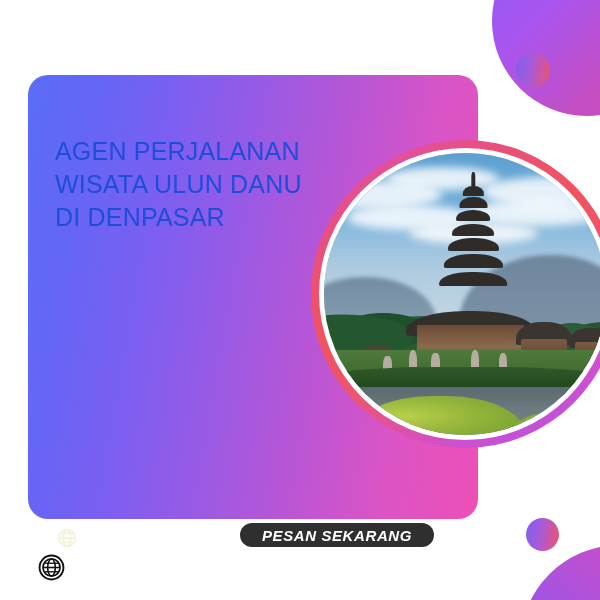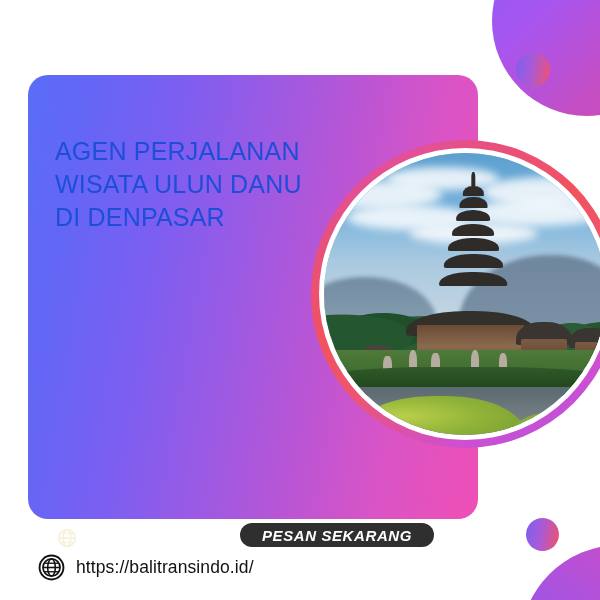--- a/index.html
+++ b/index.html
@@ -394,16 +394,15 @@
     <span class="globe-icon">
       <svg viewBox="0 0 24 24" width="27" height="27">
         <circle cx="12" cy="12" r="10.6" fill="none" stroke="#111111" stroke-width="1.7"></circle>
         <circle cx="12" cy="12" r="7.6" fill="none" stroke="#111111" stroke-width="1.5"></circle>
         <ellipse cx="12" cy="12" rx="3.4" ry="7.6" fill="none" stroke="#111111" stroke-width="1.4"></ellipse>
         <line x1="4.4" y1="12" x2="19.6" y2="12" stroke="#111111" stroke-width="1.4"></line>
         <line x1="5.9" y1="8.2" x2="18.1" y2="8.2" stroke="#111111" stroke-width="1.2"></line>
         <line x1="5.9" y1="15.8" x2="18.1" y2="15.8" stroke="#111111" stroke-width="1.2"></line>
       </svg>
     </span>
-    <span class="url-text">https://balitransindo.id/</span>
   </div>
 
 </div>
 
 </body></html>

